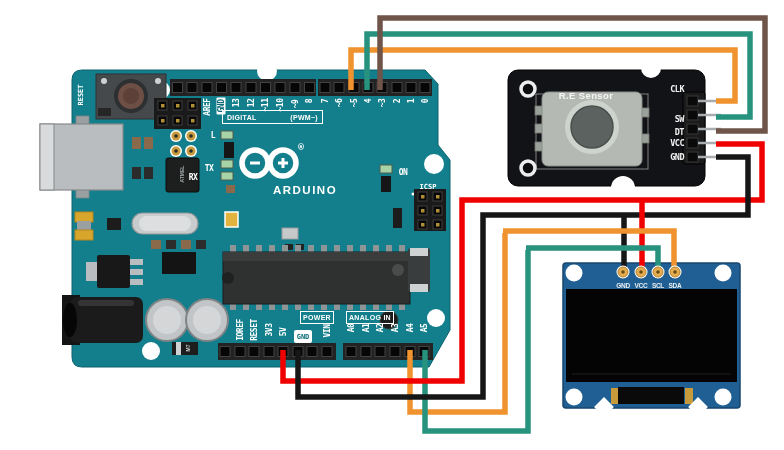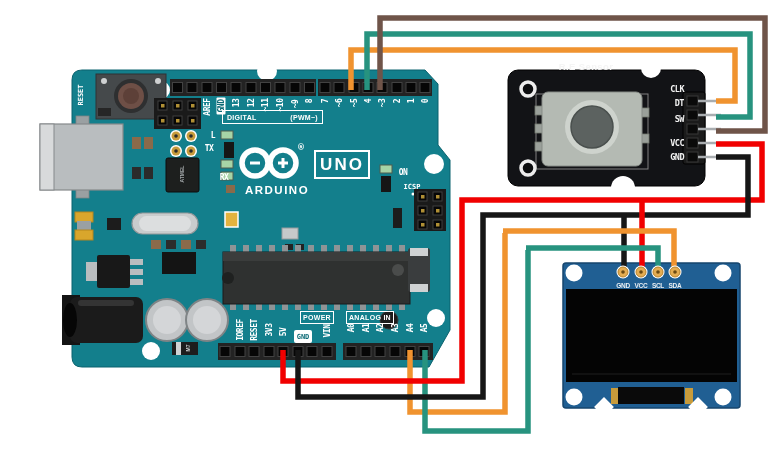--- a/index.html
+++ b/index.html
@@ -12,21 +12,21 @@
   .vlab{transform:translate(-50%,-50%) rotate(-90deg);}
   .rlab{right:100px;transform:translateY(-50%);text-align:right;
     font:bold 8.5px "DejaVu Sans Mono",monospace;color:#f2f2f2;}
   .gnd-v{background:#fff;color:#0d6b76;padding:0 2px;border-radius:1px;}
   .gnd-h{position:absolute;z-index:3;background:#fff;color:#0d6b76;border-radius:2px;
     font:bold 7px "DejaVu Sans Mono",monospace;display:flex;align-items:center;justify-content:center;}
   .silk-box{position:absolute;z-index:3;border:1px solid #fff;color:#fff;display:flex;
     align-items:center;justify-content:center;font:bold 7px "Liberation Sans",sans-serif;letter-spacing:.3px;}
   .digital-box{justify-content:space-between;padding:0 4px;}
   .brand{position:absolute;z-index:3;transform:translate(-50%,-50%);color:#fff;
-    font:bold 11.5px "Liberation Sans",sans-serif;letter-spacing:1.5px;}
+    font:bold 11.5px "Liberation Sans",sans-serif;letter-spacing:1.5px;margin-left:28px;}
   .reg{position:absolute;z-index:3;transform:translate(-50%,-50%);color:#fff;
     font:bold 8px "DejaVu Sans",sans-serif;}
   .uno-box{position:absolute;z-index:3;left:314px;top:150px;width:52px;height:25px;
     border:2.5px solid #fff;display:flex;align-items:center;justify-content:center;
     color:#fff;font:bold 17px "Liberation Sans",sans-serif;letter-spacing:2px;}
   .small-lab{font:bold 7px "DejaVu Sans Mono",monospace;letter-spacing:0;}
   .tiny-lab{font:bold 5px "Liberation Sans",sans-serif;letter-spacing:0;}
   .enc-title{position:absolute;z-index:3;transform:translate(-50%,-50%);color:#f5f5f5;
     font:bold 9.5px "Liberation Sans",sans-serif;letter-spacing:.4px;}
   .oled-pin{font:bold 6.5px "Liberation Sans",sans-serif;letter-spacing:-0.3px;color:#e9eef2;}
@@ -418,34 +418,31 @@
   <span class="vlab" style="left:351px;top:328px">A0</span>
   <span class="vlab" style="left:366px;top:328px">A1</span>
   <span class="vlab" style="left:380px;top:328px">A2</span>
   <span class="vlab" style="left:395px;top:328px">A3</span>
   <span class="vlab" style="left:410px;top:328px">A4</span>
   <span class="vlab" style="left:424px;top:328px">A5</span>
 
   <span class="vlab small-lab" style="left:81px;top:95px">RESET</span>
   <span class="brand" style="left:277px;top:190px">ARDUINO</span>
   <span class="reg" style="left:301px;top:147px">®</span>
-  <div class="uno-box">
-      <span>UNO</span>
-    </div>
   <span class="lab" style="left:213px;top:135px">L</span>
-  <span class="lab" style="left:209px;top:148px">TX</span>
-  <span class="lab" style="left:224px;top:177px">RX</span>
+  <span class="lab" style="left:209px;top:168px">TX</span>
+  <span class="lab" style="left:193px;top:177px">RX</span>
   <span class="lab" style="left:403px;top:172px">ON</span>
-  <span class="lab small-lab" style="left:412px;top:187px">ICSP</span>
+  <span class="lab small-lab" style="left:428px;top:187px">ICSP</span>
   <span class="vlab tiny-lab" style="left:182px;top:174px;color:#9fa4a6">ATMEL</span>
   <span class="vlab tiny-lab" style="left:188px;top:348px;color:#cfd2d3">M7</span>
 
-  <span class="enc-title" style="left:586px;top:66px">R.E Sensor</span>
+  <span class="enc-title" style="left:586px;top:95px">R.E Sensor</span>
   <span class="rlab" style="top:89px">CLK</span>
-  <span class="rlab" style="top:103px">DT</span>
+  <span class="rlab" style="top:132px">DT</span>
   <span class="rlab" style="top:119px">SW</span>
   <span class="rlab" style="top:143px">VCC</span>
   <span class="rlab" style="top:157px">GND</span>
 
   <span class="lab oled-pin" style="left:623px;top:285px">GND</span>
   <span class="lab oled-pin" style="left:641px;top:285px">VCC</span>
   <span class="lab oled-pin" style="left:658px;top:285px">SCL</span>
   <span class="lab oled-pin" style="left:675px;top:285px">SDA</span>
 
 </div>

